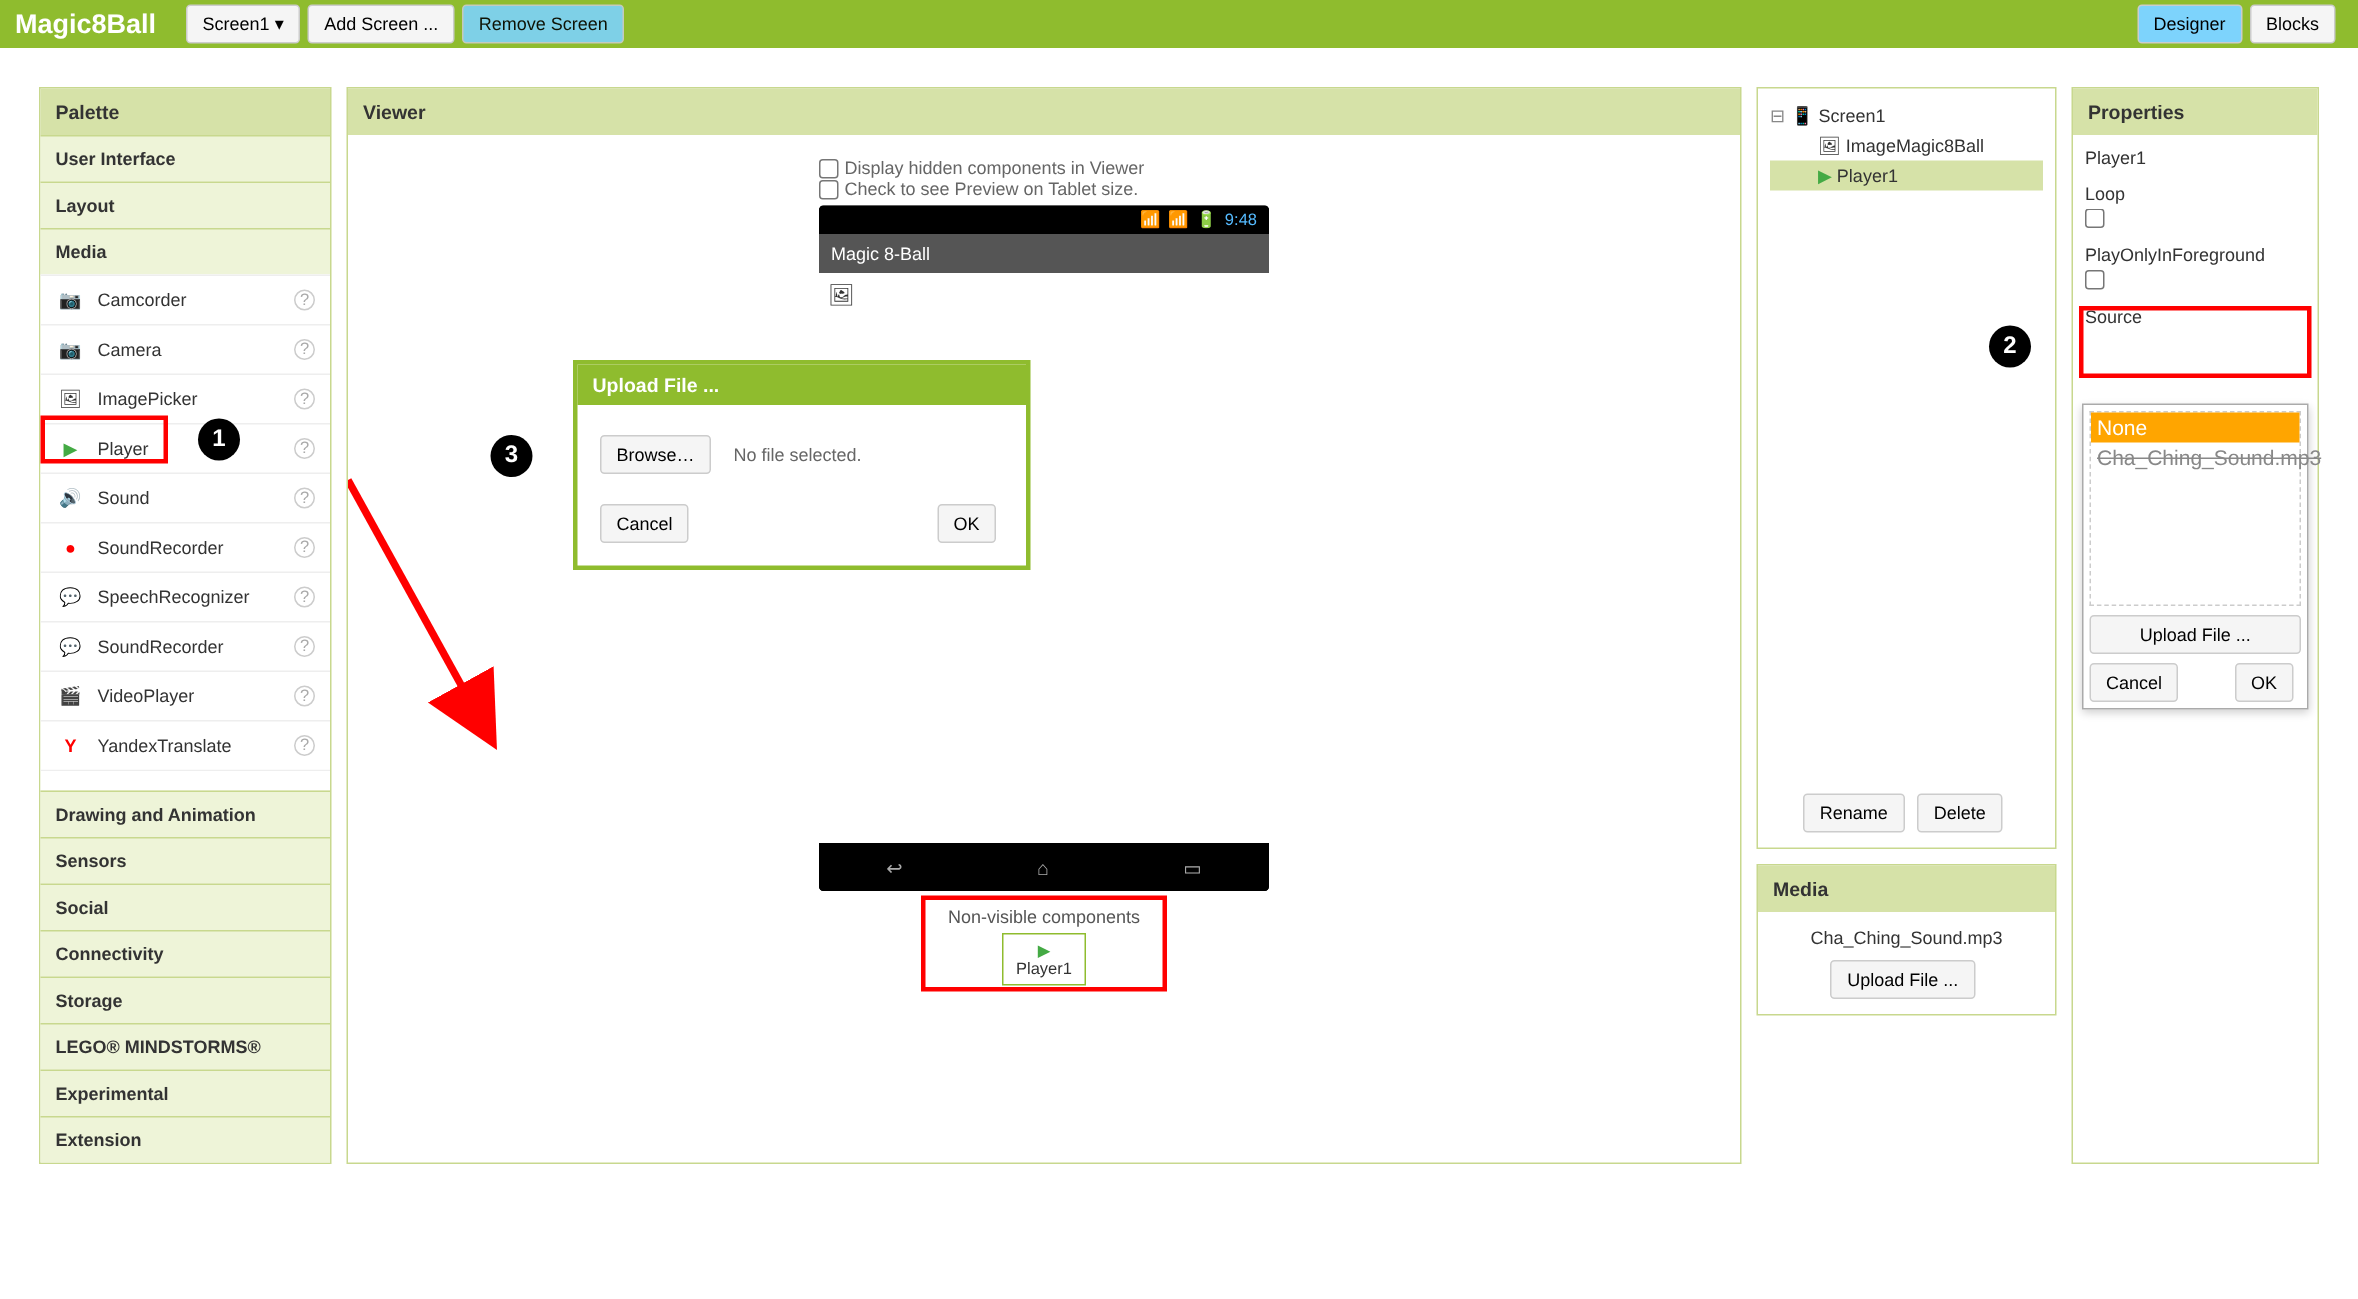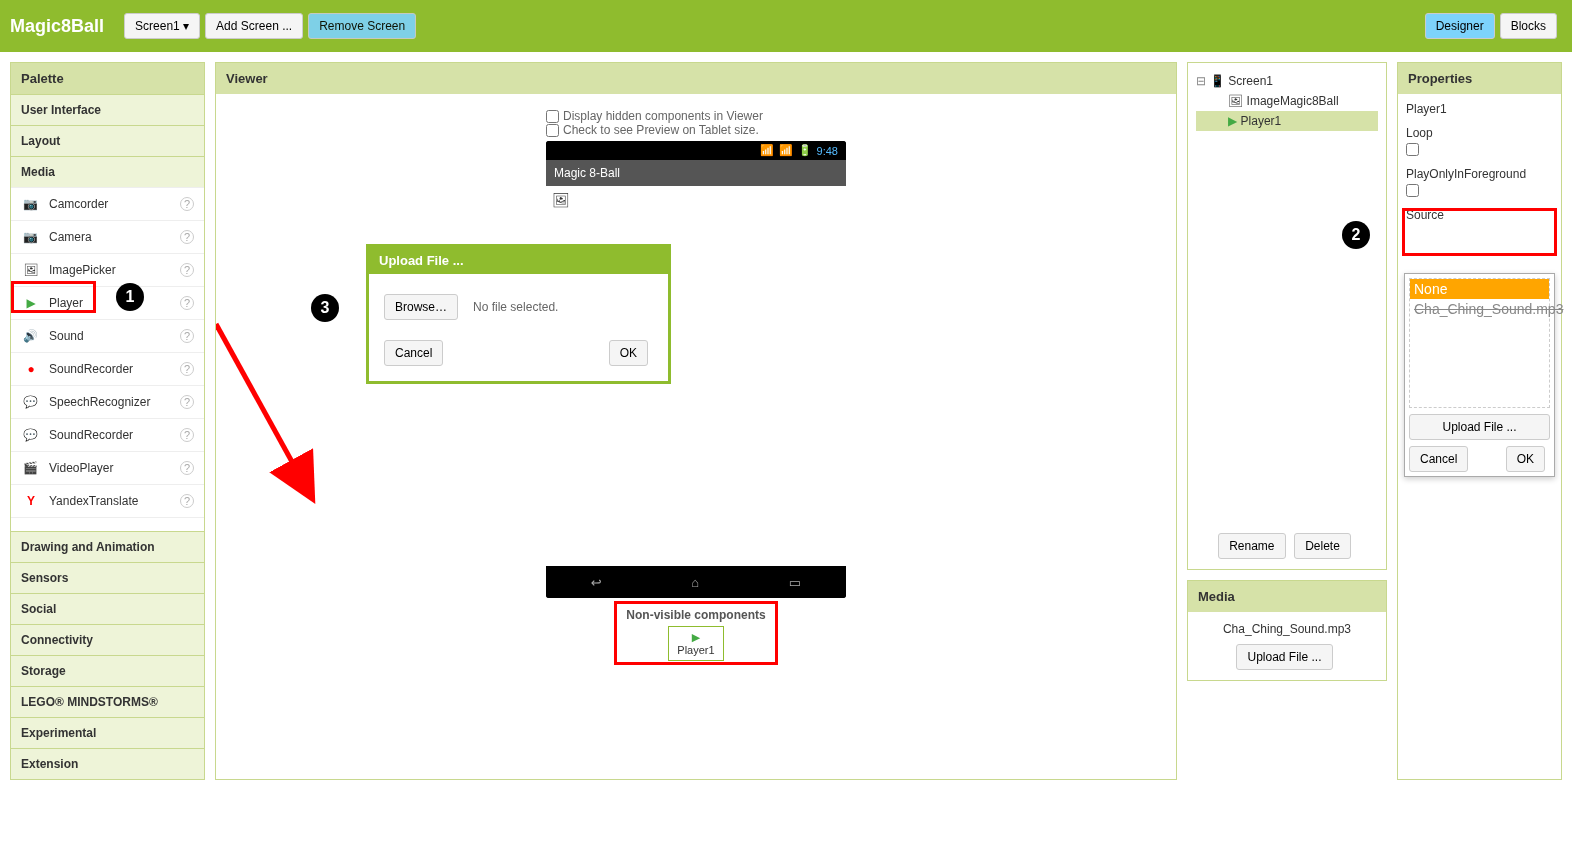--- a/index.html
+++ b/index.html
@@ -1,44 +1,44 @@
 <!DOCTYPE html>
 <html><head>
 <meta charset="utf-8">
 <style>
 * { box-sizing: border-box; margin: 0; padding: 0; }
 body { font-family: Arial, sans-serif; font-size: 13px; background: #fff; color: #333; }
 
-.topbar { background: #8fbc2e; height: 52px; display: flex; align-items: center; padding: 0 10px; }
+.topbar { background: #8fbc2e; height: 32px; display: flex; align-items: center; padding: 0 10px; }
 .app-title { color: #fff; font-size: 18px; font-weight: bold; margin-right: 20px; }
 .btn { background: #f5f5f5; border: 1px solid #ccc; border-radius: 3px; padding: 5px 10px; font-size: 12px; cursor: pointer; margin-right: 5px; }
 .topbar .right { margin-left: auto; display: flex; }
 .btn-designer { background: #7dd3fc; }
 
-.main { display: flex; gap: 10px; padding: 10px; }
+.main { display: flex; gap: 10px; padding: 26px; }
 
 .panel { border: 1px solid #c8d88e; }
 .panel-header { background: #d6e2a8; padding: 8px 10px; font-weight: bold; font-size: 13px; }
 
 .palette { width: 195px; flex-shrink: 0; }
 .palette-cat { background: #eef4d8; border-top: 1px solid #c8d88e; padding: 8px 10px; font-weight: bold; cursor: pointer; font-size: 12px; }
 .palette-item { display: flex; align-items: center; padding: 8px 10px; background: #fff; border-top: 1px solid #eee; cursor: grab; font-size: 12px; }
 .palette-item .pitem-icon { width: 20px; height: 16px; margin-right: 8px; display: flex; align-items: center; justify-content: center; }
 .palette-item .help { margin-left: auto; color: #aaa; font-size: 11px; border: 1px solid #ccc; border-radius: 50%; width: 14px; height: 14px; display: flex; align-items: center; justify-content: center; }
 
 .viewer { flex: 1; position: relative; }
 .viewer-body { padding: 15px 0 20px; display: flex; flex-direction: column; align-items: center; position: relative; }
 .checkbox-row { font-size: 12px; color: #666; display: flex; align-items: center; gap: 4px; width: 300px; }
 .phone { width: 300px; background: #000; border-radius: 3px; overflow: hidden; margin-top: 4px; }
 .phone-status { background: #000; color: #fff; font-size: 11px; text-align: right; padding: 3px 8px; display: flex; justify-content: flex-end; align-items: center; gap: 5px; }
 .phone-title { background: #555; color: #fff; padding: 6px 8px; font-size: 12px; }
 .phone-content { background: #fff; height: 380px; padding: 6px; }
 .phone-nav { background: #000; height: 32px; display: flex; justify-content: space-around; align-items: center; color: #aaa; }
 .non-visible { margin-top: 10px; text-align: center; }
-.non-visible-title { font-weight: bold; font-size: 12px; color: #555; margin-bottom: 4px; }
+.non-visible-title { font-weight: normal; font-size: 12px; color: #555; margin-bottom: 4px; }
 .non-visible-item { display: inline-block; border: 1px solid #8fbc2e; padding: 4px 8px; text-align: center; font-size: 11px; }
 
 .components { width: 200px; flex-shrink: 0; display: flex; flex-direction: column; }
 .comp-tree { padding: 8px; flex: 1; min-height: 460px; }
 .tree-row { display: flex; align-items: center; padding: 3px 0; font-size: 12px; cursor: pointer; }
 .tree-indent { width: 16px; display: inline-block; }
 .tree-sel { background: #d6e2a8; }
 .comp-buttons { text-align: center; padding: 10px; }
 
 .media-panel { width: 200px; margin-top: 10px; }

